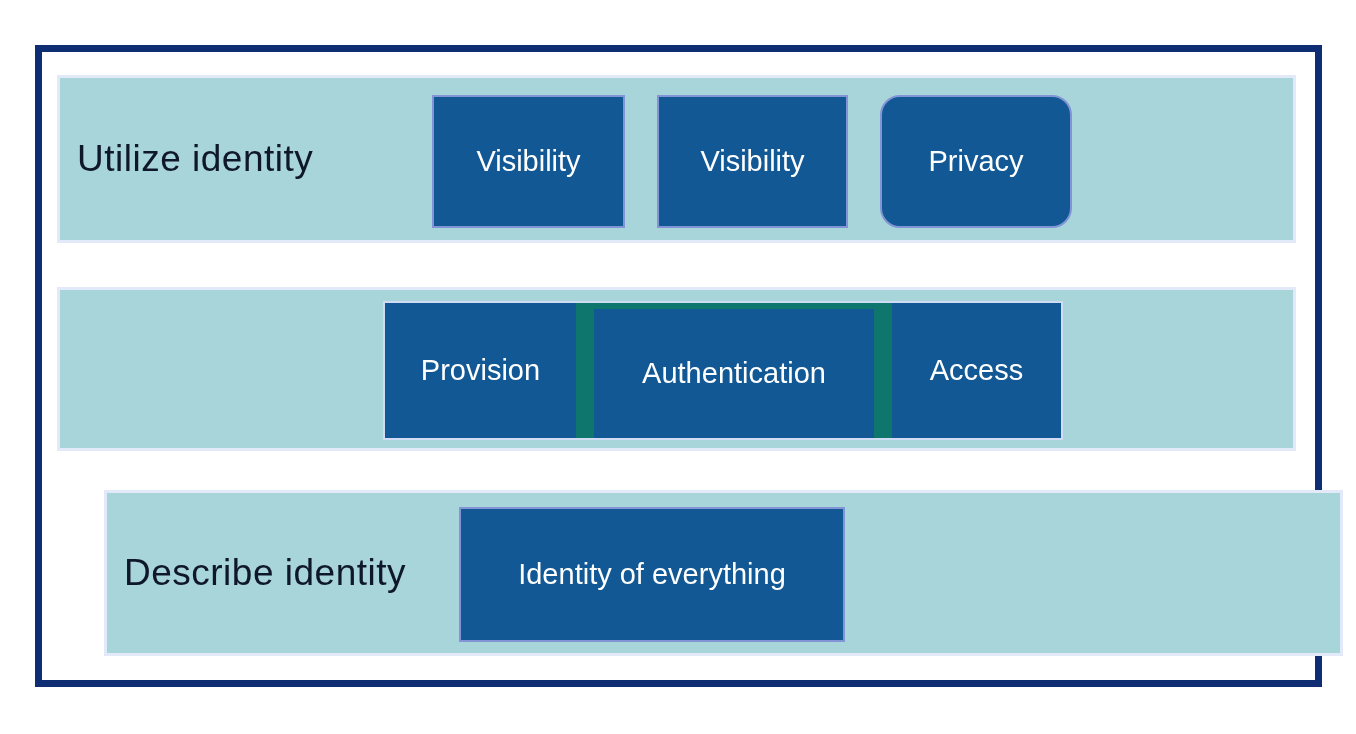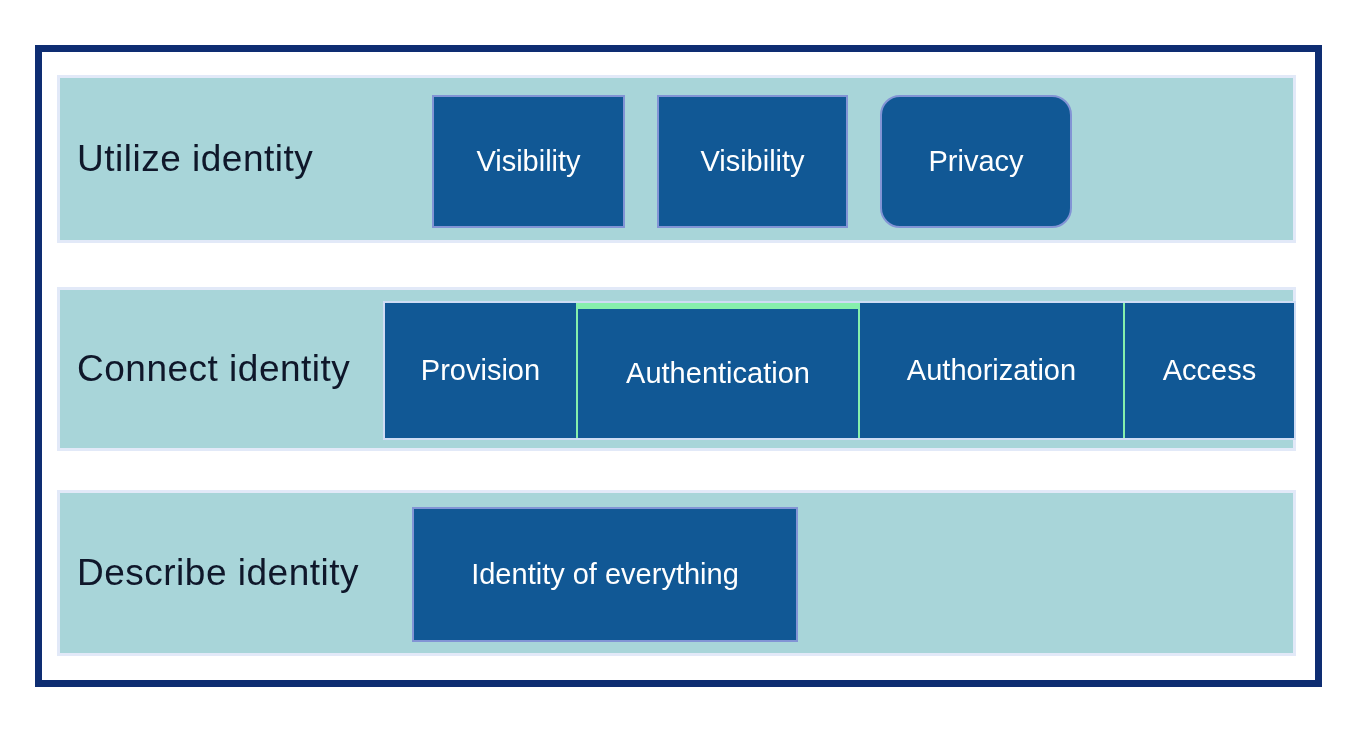--- a/index.html
+++ b/index.html
@@ -19,35 +19,35 @@
   }
   .band {
     position: absolute;
     left: 15px;
     width: 1239px;
     background: #a8d5d9;
     border: 3px solid #e2e9f8;
   }
   .band-1 { top: 23px;  height: 168px; }
   .band-2 { top: 235px; height: 164px; }
-  .band-3 { top: 438px; height: 166px; }
+  .band-3 { top: 438px; height: 166px; margin-left: 47px; }
   .band-label {
     position: absolute;
     left: 17px; top: 0; bottom: 0;
     display: flex; align-items: center;
     font-size: 37px;
     font-weight: 400;
     color: #0f172a;
     letter-spacing: 0.5px;
     white-space: nowrap;
   }
   .boxes { position: absolute; display: flex; }
   .boxes-1 { left: 352px; top: 17px;  height: 133px; gap: 32px; margin-left: 20px; }
-  .boxes-2 { left: 323px; top: 11px;  height: 139px; gap: 2px;
-             background: #86efac; border: 2px solid #cfdcf4; }
+  .boxes-2 { left: 323px; top: 11px;  height: 139px; gap: 18px;
+             background: #0f766e; border: 2px solid #cfdcf4; }
   .boxes-3 { left: 352px; top: 14px;  height: 135px; gap: 118px; }
   .box {
     background: #115895;
     color: #ffffff;
     display: flex; align-items: center; justify-content: center;
     font-size: 29px;
     text-align: center;
     white-space: nowrap;
   }
   .boxes-1 .box, .boxes-3 .box { border: 2px solid #8294d5; }
@@ -71,25 +71,23 @@
   <section class="band band-1">
     <div class="band-label">Utilize identity</div>
     <div class="boxes boxes-1">
       <div class="box w-visibility">Visibility</div>
       <div class="box w-analytics">Visibility</div>
       <div class="box w-privacy">Privacy</div>
     </div>
   </section>
 
   <section class="band band-2">
-    <div class="band-label">Connect identity</div>
     <div class="boxes boxes-2">
       <div class="box w-provision">Provision</div>
       <div class="box w-authentication">Authentication</div>
-      <div class="box w-authorization">Authorization</div>
       <div class="box w-access">Access</div>
     </div>
   </section>
 
   <section class="band band-3">
     <div class="band-label">Describe identity</div>
     <div class="boxes boxes-3">
       <div class="box w-everything">Identity of everything</div>
     </div>
   </section>

